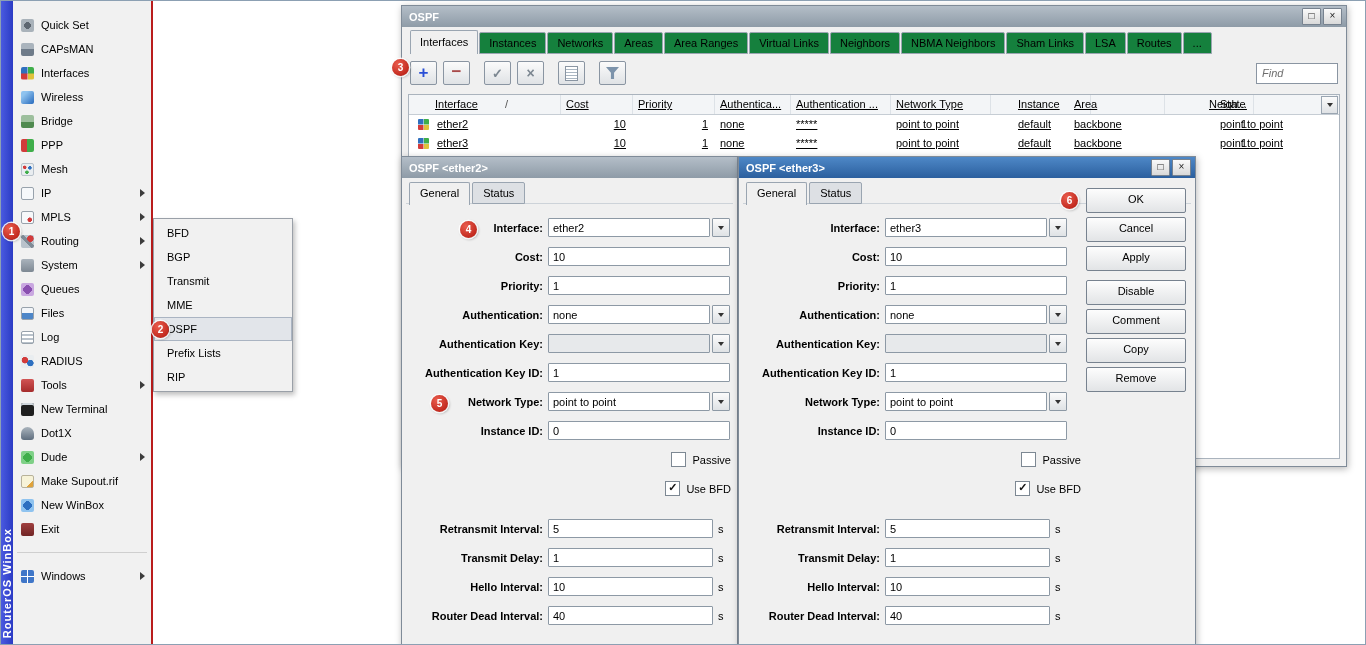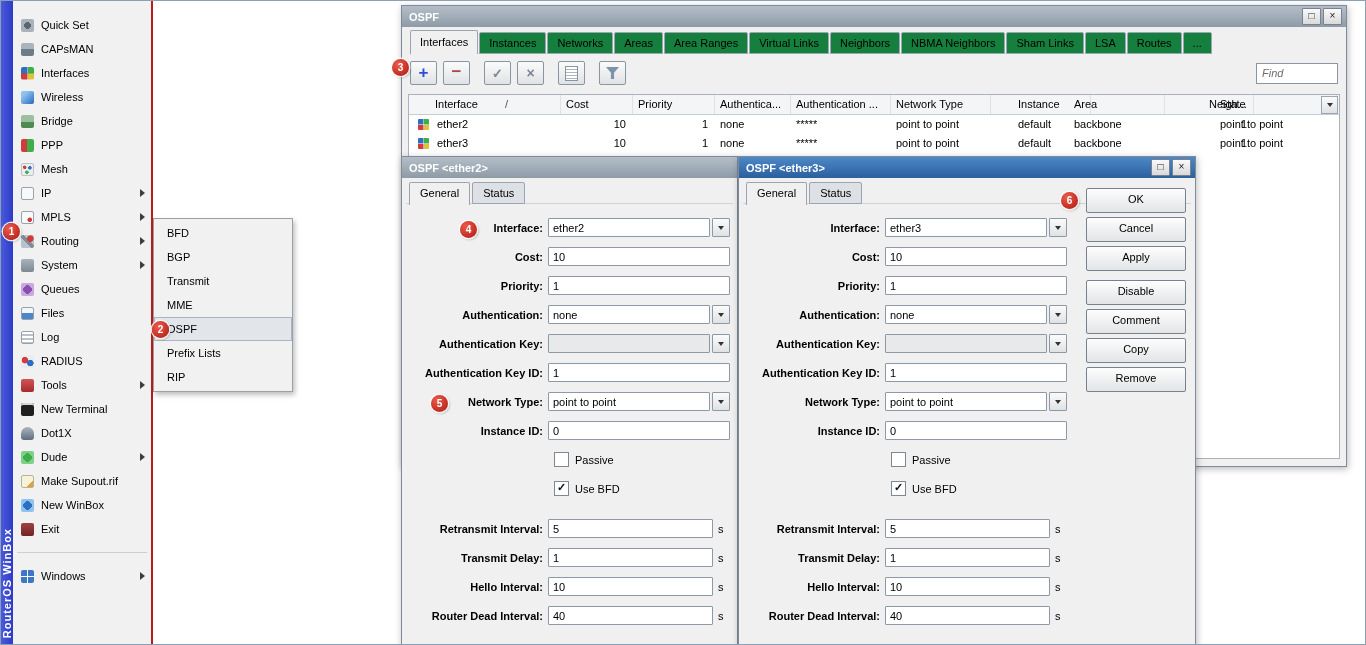--- a/index.html
+++ b/index.html
@@ -68,21 +68,21 @@
   .g-minus{color:#a84a4a;font-size:17px;font-weight:bold;line-height:1;margin-top:-3px;}
   .g-check{color:#7c8791;font-size:13px;font-weight:bold;line-height:1;}
   .g-x{color:#7c8791;font-size:14px;font-weight:bold;line-height:1;margin-top:-1px;}
   .g-comment{width:11px;height:13px;background:repeating-linear-gradient(180deg,#ffffff 0 2px,#aab6c2 2px 3px);border:1px solid #8a95a2;}
   .g-filter{width:13px;height:12px;background:#7c93ab;clip-path:polygon(0 0,100% 0,62% 48%,62% 100%,38% 100%,38% 48%);}
   .findbox{margin-left:auto;width:70px;height:19px;border:1px solid #8a95a2;font:11px "Liberation Sans",sans-serif;padding:0 5px;box-sizing:content-box;}
   .findbox::placeholder{font-style:italic;color:#6e6e6e;}
 
   .glist{position:absolute;left:6px;right:6px;top:88px;bottom:7px;background:#fff;border:1px solid #aab3bd;overflow:hidden;}
   .ghead{position:relative;height:19px;border-bottom:1px solid #c6cdd4;background:#f3f5f7;}
-  .hcell,.rcell{position:absolute;top:0;height:19px;line-height:19px;padding-left:5px;box-sizing:border-box;white-space:nowrap;overflow:hidden;}
+  .hcell,.rcell{position:absolute;top:0;height:19px;line-height:19px;padding-left:5px;box-sizing:border-box;white-space:nowrap;overflow:hidden;text-decoration:underline;}
   .hcell{border-right:1px solid #dde2e7;}
   .c0{left:0;width:152px;} .c1{left:152px;width:72px;} .c2{left:224px;width:82px;}
   .c3{left:306px;width:76px;} .c4{left:382px;width:100px;} .c5{left:482px;width:100px;}
   .c6{left:604px;width:78px;} .c7{left:660px;width:96px;} .c8{left:795px;width:50px;}
   .c9{left:806px;width:122px;}
   .hcell.c0{padding-left:26px;}
   .sortind{position:absolute;left:96px;top:0;color:#555;}
   .colbtn{position:absolute;right:1px;top:1px;width:15px;height:16px;background:linear-gradient(#fbfbfb,#dfe2e5);border:1px solid #9aa5b1;display:flex;align-items:center;justify-content:center;}
   .dar{width:0;height:0;border-left:3.5px solid transparent;border-right:3.5px solid transparent;border-top:4px solid #333;}
   .grow{position:relative;height:19px;}
@@ -96,21 +96,21 @@
   .dtab.active{height:22px;background:#f0f0f0;border-bottom:none;}
   .dline{position:absolute;top:46px;left:4px;right:4px;border-top:1px solid #cdd3d9;}
   .dfields{position:absolute;top:56px;left:6px;right:6px;}
   .frow{height:29px;display:flex;align-items:center;}
   .flabel{width:135px;flex:none;text-align:right;padding-right:5px;white-space:nowrap;font-weight:bold;}
   .fin{height:19px;border:1px solid #8d99a5;background:#fff;font:11px "Liberation Sans",sans-serif;padding:0 4px;box-sizing:border-box;border-radius:1px;}
   .fin.w-full{width:182px;} .fin.w-short{width:162px;} .fin.w-timer{width:165px;}
   .fin.disabled{background:#e7e9eb;}
   .cbtn{width:18px;height:19px;margin-left:2px;background:linear-gradient(#fbfbfb,#dfe2e5);border:1px solid #8d99a5;display:flex;align-items:center;justify-content:center;box-sizing:border-box;border-radius:1px;flex:none;}
   .unit{margin-left:5px;}
-  .chkrow{height:29px;display:flex;align-items:center;padding-left:146px;}
+  .chkrow{height:29px;display:flex;align-items:center;padding-left:146px;justify-content:flex-end;}
   .chk{width:13px;height:13px;border:1px solid #7d8893;background:#fff;margin-right:6px;font-size:11px;line-height:11px;text-align:center;flex:none;}
   .chk.checked::before{content:"✓";color:#111;font-weight:bold;}
   .dspacer{height:11px;}
   .btncol{position:absolute;top:31px;right:9px;width:100px;}
   .dbtn{height:23px;line-height:21px;text-align:center;background:linear-gradient(#fdfdfd,#e2e4e6);border:1px solid #77828f;border-radius:2px;margin-bottom:4px;}
   .btngap{height:5px;}
 
   
   .badge{position:absolute;width:17px;height:17px;border-radius:50%;background:radial-gradient(circle at 35% 30%,#ea5c4d,#c0271c 75%);color:#fff;font-size:10px;font-weight:bold;line-height:17px;text-align:center;box-shadow:0 0 0 1.5px rgba(255,255,255,.85),1px 1px 3px rgba(0,0,0,.45);z-index:60;}
 </style>

